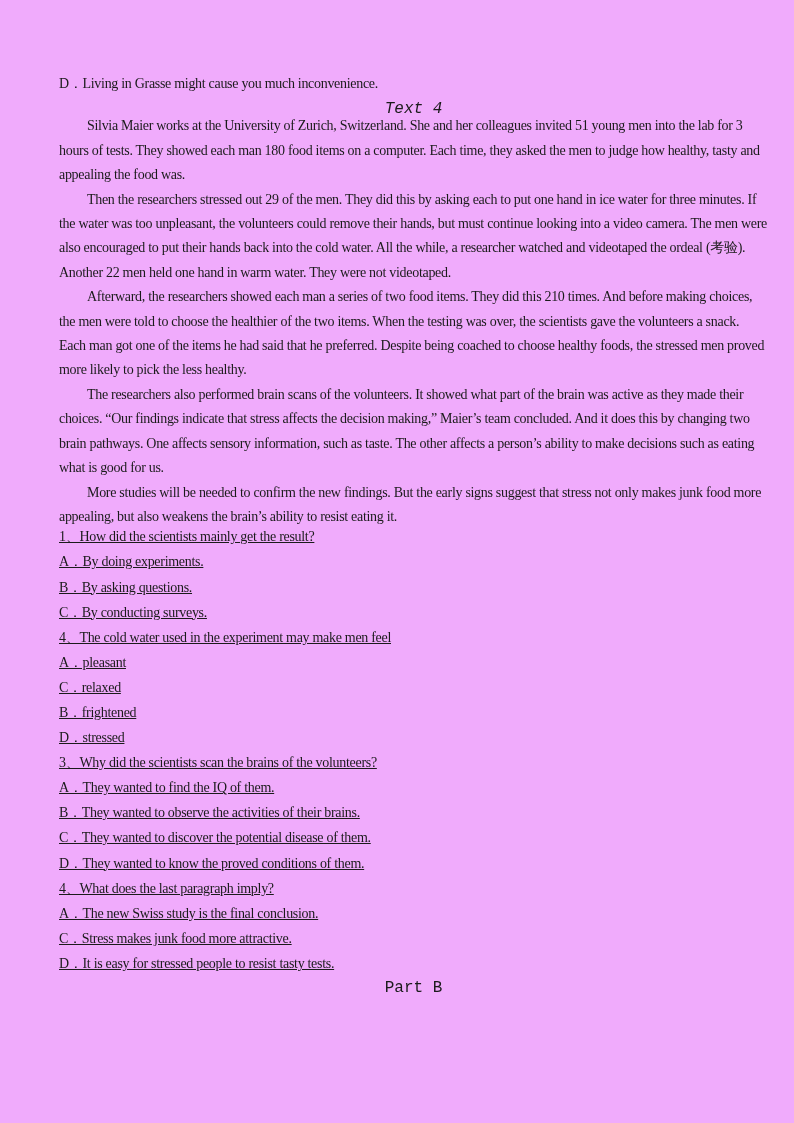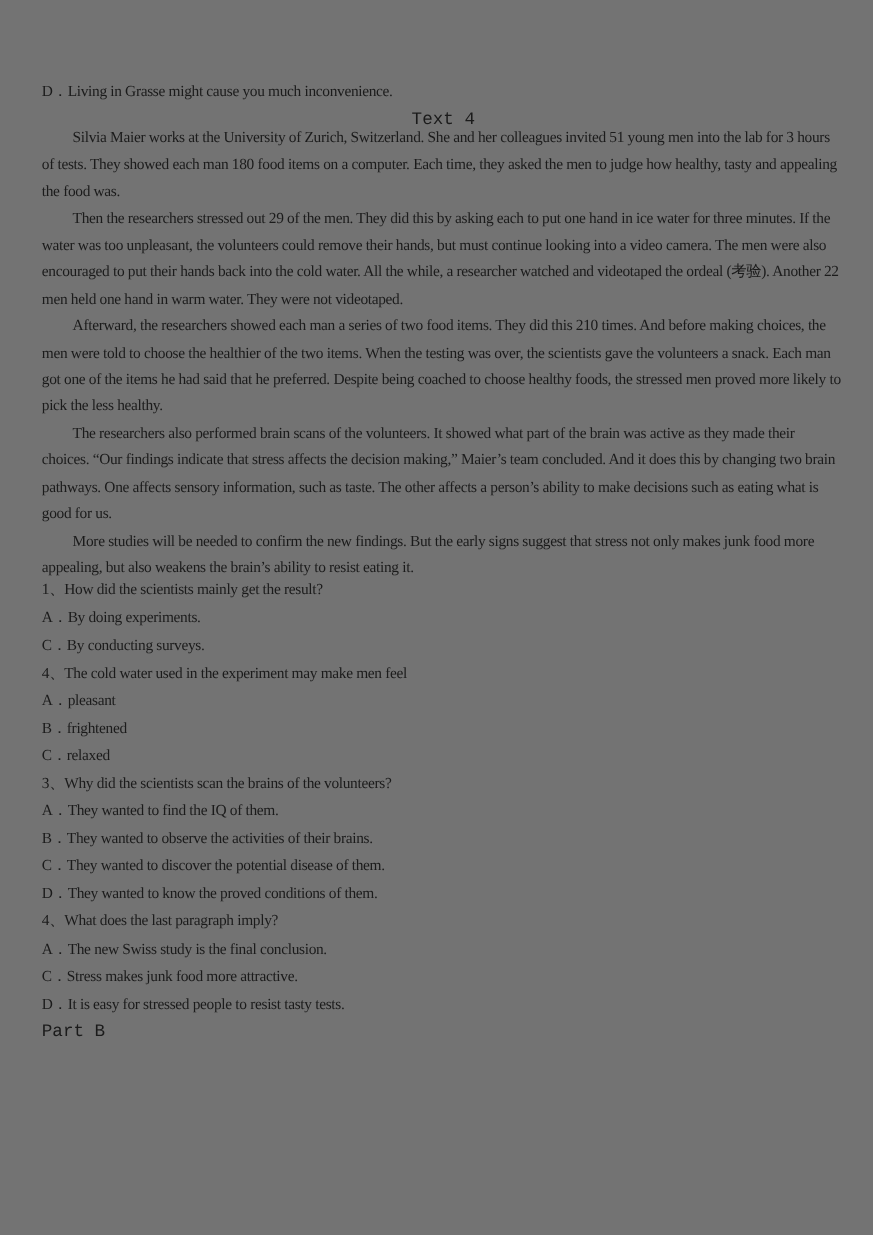--- a/index.html
+++ b/index.html
@@ -7,56 +7,59 @@
   body {
     width: 794px;
     height: 1123px;
     overflow: hidden;
     font-family: "Liberation Serif", "DejaVu Serif", serif;
     color: #1b1b1b;
   }
   .page {
     width: 794px;
     height: 1123px;
-    padding: 72px 26px 0 38px;
-    background: #737373;
+    padding: 72px 26px 0 59px;
+    background: #f0abfc;
   }
   .carryover-option {
     font-size: 14px;
     letter-spacing: -0.3px;
     line-height: 24.4px;
   }
   .section-heading {
     font-family: "Liberation Mono", "DejaVu Sans Mono", monospace;
     font-size: 16px;
     font-weight: normal;
     text-align: center;
     line-height: 20px;
     margin-top: 3px;
     margin-bottom: -5px;
     letter-spacing: 0;
+    font-style: italic;
   }
   .passage p {
     font-size: 14px;
     letter-spacing: -0.3px;
     line-height: 24.4px;
     text-indent: 28px;
   }
   .questions { margin-top: -5px; }
   .qline {
     font-size: 14px;
     letter-spacing: -0.3px;
     line-height: 25.1px;
+    text-decoration: underline;
   }
   .part-label {
     font-family: "Liberation Mono", "DejaVu Sans Mono", monospace;
     font-size: 16px;
     font-weight: normal;
     line-height: 25.1px;
     letter-spacing: 0;
+    text-align: center;
   }
 </style>
 </head>
 <body>
 
 <div class="page">
 
   <p class="carryover-option">D．Living in Grasse might cause you much inconvenience.</p>
 
   <h2 class="section-heading">Text 4</h2>
@@ -67,28 +70,30 @@
     <p>Afterward, the researchers showed each man a series of two food items. They did this 210 times. And before making choices, the men were told to choose the healthier of the two items. When the testing was over, the scientists gave the volunteers a snack. Each man got one of the items he had said that he preferred. Despite being coached to choose healthy foods, the stressed men proved more likely to pick the less healthy.</p>
     <p>The researchers also performed brain scans of the volunteers. It showed what part of the brain was active as they made their choices. “Our findings indicate that stress affects the decision making,” Maier’s team concluded. And it does this by changing two brain pathways. One affects sensory information, such as taste. The other affects a person’s ability to make decisions such as eating what is good for us.</p>
     <p>More studies will be needed to confirm the new findings. But the early signs suggest that stress not only makes junk food more appealing, but also weakens the brain’s ability to resist eating it.</p>
   </div>
 
   <div class="questions">
 
     <div class="question">
       <p class="qline">1、How did the scientists mainly get the result?</p>
       <p class="qline">A．By doing experiments.</p>
+      <p class="qline">B．By asking questions.</p>
       <p class="qline">C．By conducting surveys.</p>
     </div>
 
     <div class="question">
       <p class="qline">4、The cold water used in the experiment may make men feel</p>
       <p class="qline">A．pleasant</p>
+      <p class="qline">C．relaxed</p>
       <p class="qline">B．frightened</p>
-      <p class="qline">C．relaxed</p>
+      <p class="qline">D．stressed</p>
     </div>
 
     <div class="question">
       <p class="qline">3、Why did the scientists scan the brains of the volunteers?</p>
       <p class="qline">A．They wanted to find the IQ of them.</p>
       <p class="qline">B．They wanted to observe the activities of their brains.</p>
       <p class="qline">C．They wanted to discover the potential disease of them.</p>
       <p class="qline">D．They wanted to know the proved conditions of them.</p>
     </div>
 

